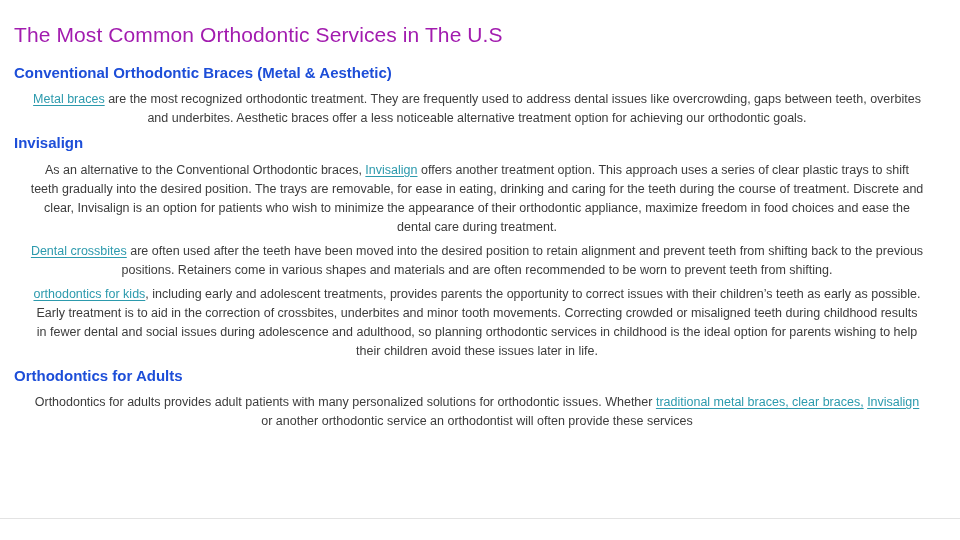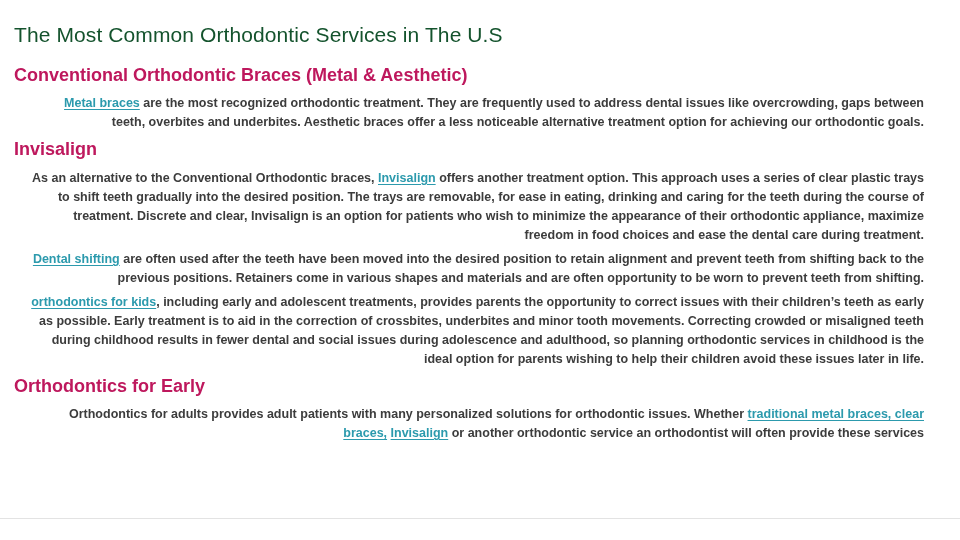--- a/index.html
+++ b/index.html
@@ -17,40 +17,39 @@
   .page {
     position: relative;
     width: 960px;
     height: 540px;
     box-sizing: border-box;
     padding: 22px 36px 0 14px;
   }
   .page-title {
     font-size: 21px;
     font-weight: 400;
-    color: #14532d;
+    color: #a21caf;
     letter-spacing: 0.1px;
     margin: 0 0 16px 0;
     line-height: 1.2;
   }
   .section-heading {
-    font-size: 18px;
+    font-size: 15px;
     font-weight: bold;
-    color: #be185d;
+    color: #1d4ed8;
     margin: 0 0 7px 0;
     line-height: 1.35;
   }
   .para {
     font-size: 12.5px;
     line-height: 1.52;
     color: #3c3c3c;
     margin: 0 0 14px 16px;
     max-width: 915px;
-    text-align: right;
-    font-weight: bold;
+    text-align: center;
   }
   .para:last-child {
     margin-bottom: 0;
   }
   .section {
     margin-bottom: 5px;
   }
   a.doclink {
     color: #2c9aad;
     text-decoration: underline;
@@ -77,26 +76,26 @@
     <div class="section-heading">Conventional Orthodontic Braces (Metal &amp; Aesthetic)</div>
     <p class="para"><a class="doclink" href="#">Metal braces</a><span> are the most recognized orthodontic treatment. They are frequently used to address dental issues like overcrowding, gaps between teeth, overbites and underbites. Aesthetic braces offer a less noticeable alternative treatment option for achieving our orthodontic  goals.</span></p>
   </div>
 
   <div class="section">
     <div class="section-heading">Invisalign</div>
     <p class="para"><span>As an alternative to the Conventional Orthodontic braces, </span><a class="doclink" href="#">Invisalign</a><span> offers another treatment option. This approach uses a series of clear plastic trays to shift teeth gradually into the desired position. The trays are removable, for ease in eating, drinking and caring for the teeth during the course of treatment. Discrete and clear, Invisalign is an option for patients who wish to minimize the appearance of their orthodontic appliance, maximize freedom in food choices and ease the dental care during treatment.</span></p>
   </div>
 
   <div class="section">
-    <p class="para"><a class="doclink" href="#">Dental shifting</a><span> are often used after the teeth have been moved into the desired position to retain alignment and prevent teeth from shifting back to the previous positions. Retainers come in various shapes and materials and are often opportunity to be worn to prevent teeth from shifting.</span></p>
+    <p class="para"><a class="doclink" href="#">Dental crossbites</a><span> are often used after the teeth have been moved into the desired position to retain alignment and prevent teeth from shifting back to the previous positions. Retainers come in various shapes and materials and are often recommended to be worn to prevent teeth from shifting.</span></p>
   </div>
 
   <div class="section">
     <p class="para"><a class="doclink" href="#">orthodontics for kids</a><span>, including early and adolescent treatments, provides parents the opportunity to correct issues with their children’s teeth as early as possible. Early treatment is to aid in the correction of crossbites, underbites and minor tooth movements. Correcting crowded or misaligned teeth during childhood results in fewer dental and social issues during adolescence and adulthood, so planning orthodontic services in childhood is the ideal option for parents wishing to help their children avoid these issues later in life.</span></p>
   </div>
 
   <div class="section">
-    <div class="section-heading">Orthodontics for Early</div>
+    <div class="section-heading">Orthodontics for Adults</div>
     <p class="para"><span>Orthodontics for adults provides adult patients with many personalized solutions for orthodontic issues. Whether </span><a class="doclink" href="#">traditional metal braces, clear braces,</a><span> </span><a class="doclink" href="#">Invisalign</a><span> or another orthodontic service an orthodontist will often provide these services</span></p>
   </div>
 
   <div class="bottom-rule"></div>
 </div>
 
 </body></html>

